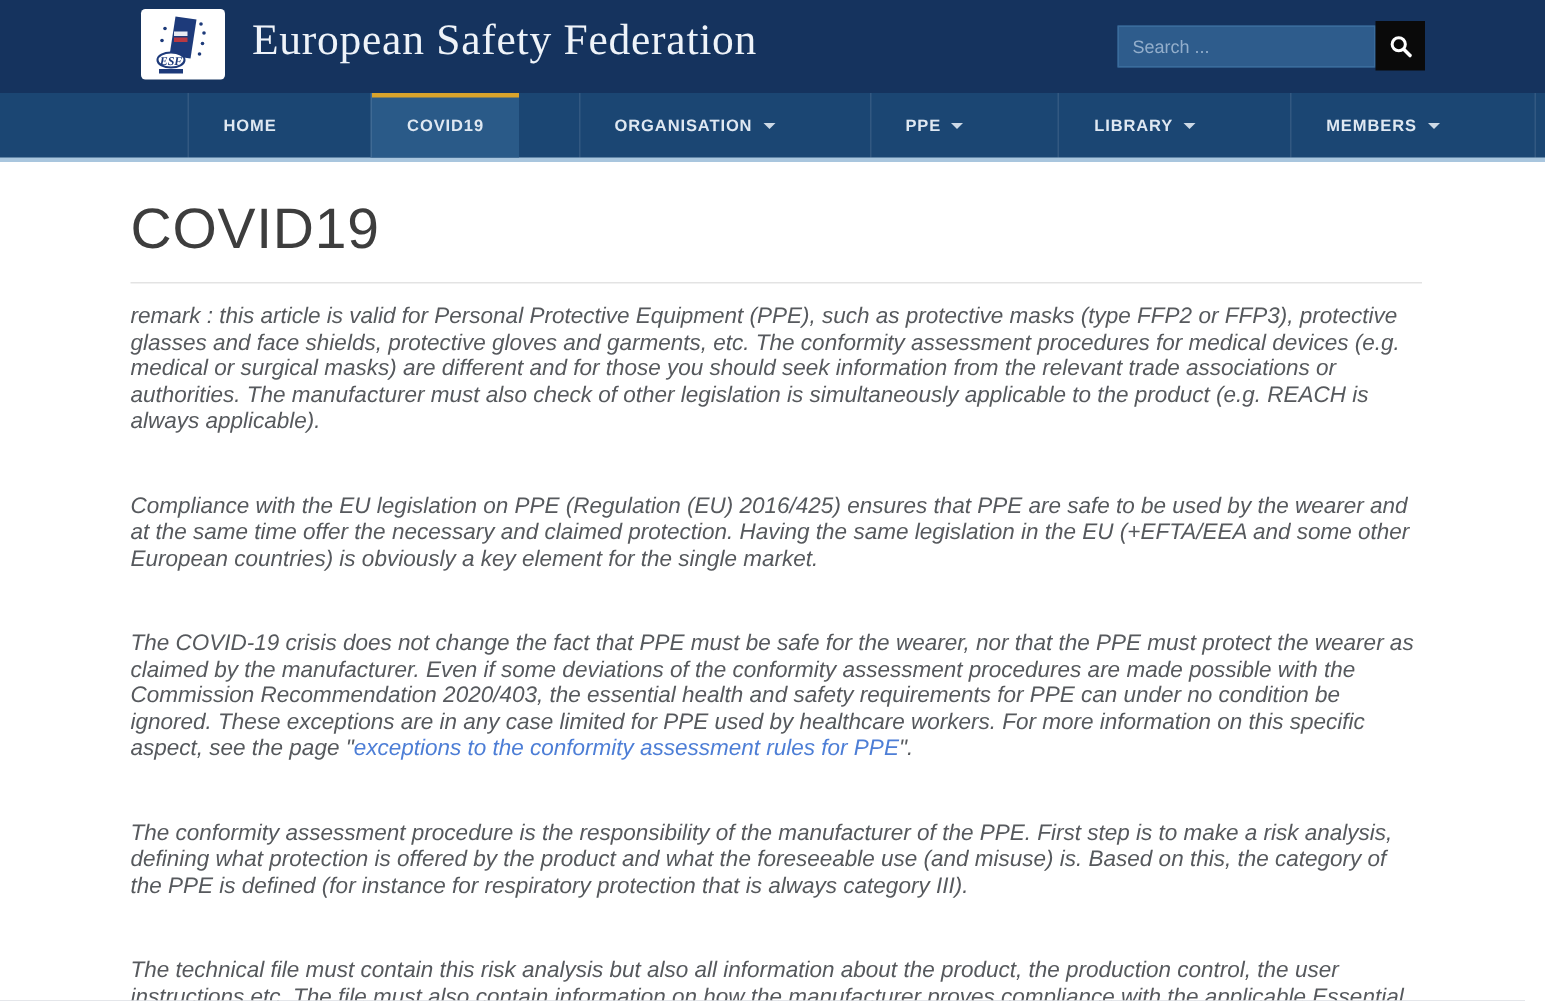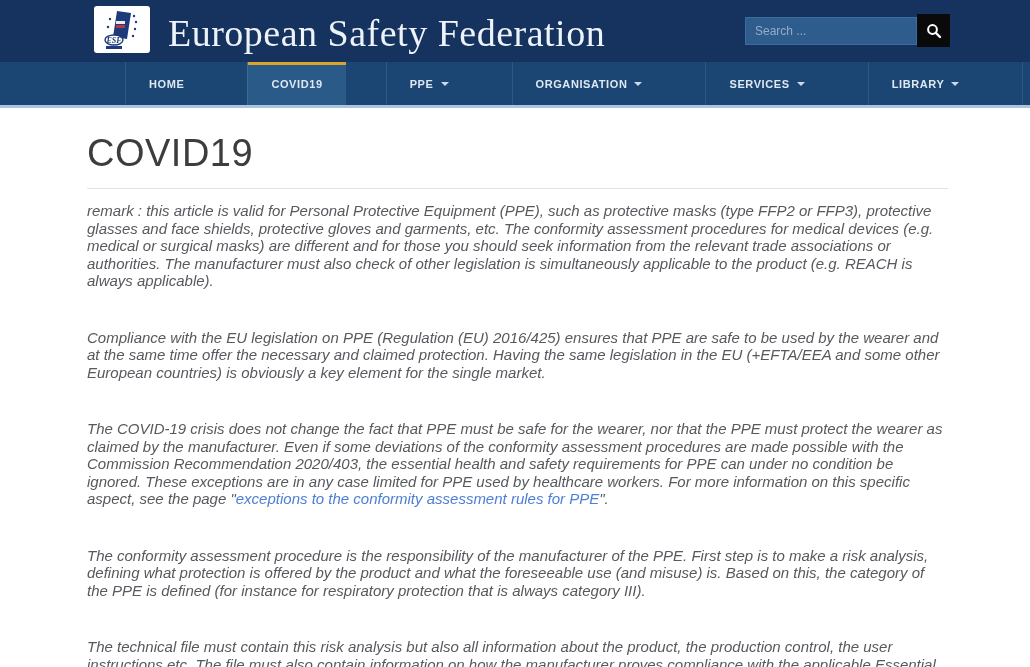--- a/index.html
+++ b/index.html
@@ -14,21 +14,21 @@
   .header-top {
     position:relative; height:62px; background:#15335e;
   }
   .logo-box {
     position:absolute; left:94px; top:6px; width:56px; height:47px;
     background:#ffffff; border-radius:3px; display:flex; align-items:center; justify-content:center;
   }
   .site-title {
     position:absolute; left:168px; top:11px;
     font-family:"Liberation Serif", serif;
-    font-size:38px; color:#eef3f9; letter-spacing:0.5px; font-weight:400;
+    font-size:29px; color:#eef3f9; letter-spacing:0.5px; font-weight:400;
   }
   .search-wrap { position:absolute; right:80px; top:14px; display:flex; align-items:center; }
   .search-input {
     width:172px; height:28px; background:#2e5c8c; border:1px solid #3a6c9c;
     color:#ffffff; font-size:12px; padding:0 9px; outline:none;
     font-family:"Liberation Sans", sans-serif;
   }
   .search-input::placeholder { color:#93aecb; }
   .search-btn {
     width:33px; height:33px; background:#0a0a0a; border:none; margin-left:0;
@@ -110,29 +110,25 @@
   </div>
 
   <div class="nav-bar">
     <div class="nav-item">
       <span>HOME</span>
     </div>
     <div class="nav-item active">
       <span>COVID19</span>
     </div>
     <div class="nav-item">
-      <span>PPE</span>
-      <span class="caret"></span>
-    </div>
-    <div class="nav-item">
       <span>ORGANISATION</span>
       <span class="caret"></span>
     </div>
     <div class="nav-item">
-      <span>SERVICES</span>
+      <span>PPE</span>
       <span class="caret"></span>
     </div>
     <div class="nav-item">
       <span>LIBRARY</span>
       <span class="caret"></span>
     </div>
     <div class="nav-item">
       <span>MEMBERS</span>
       <span class="caret"></span>
     </div>

